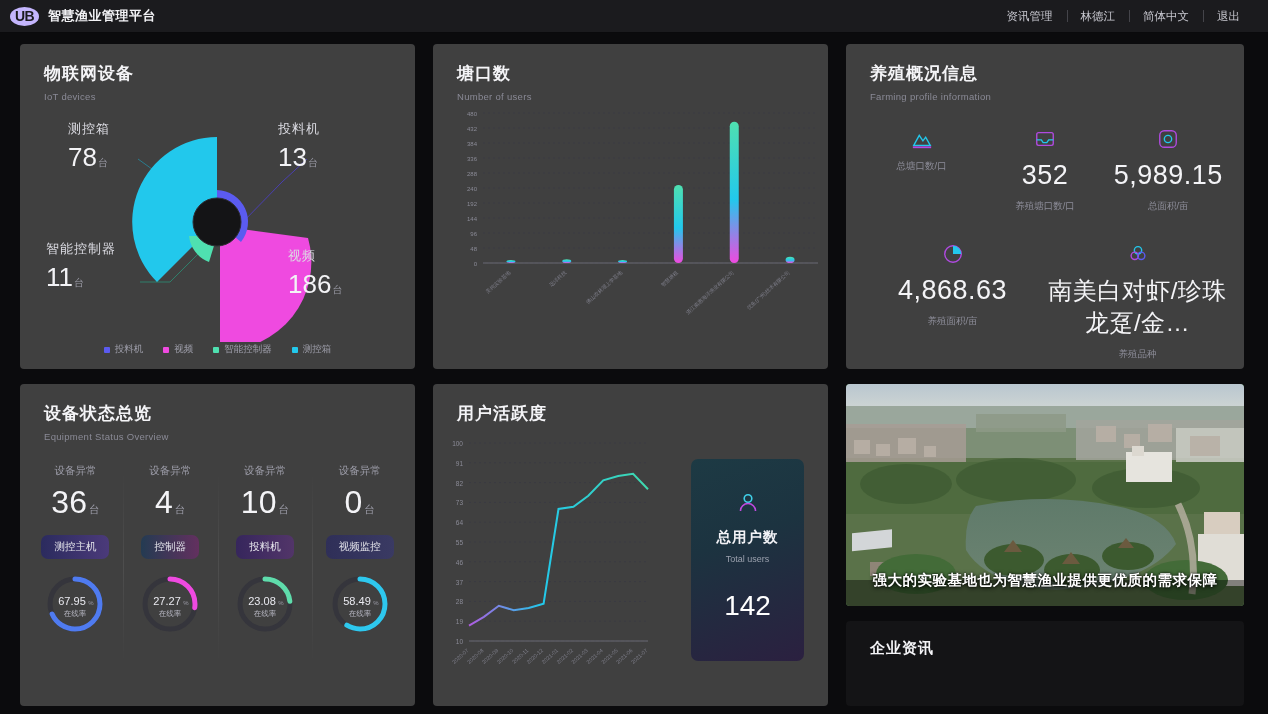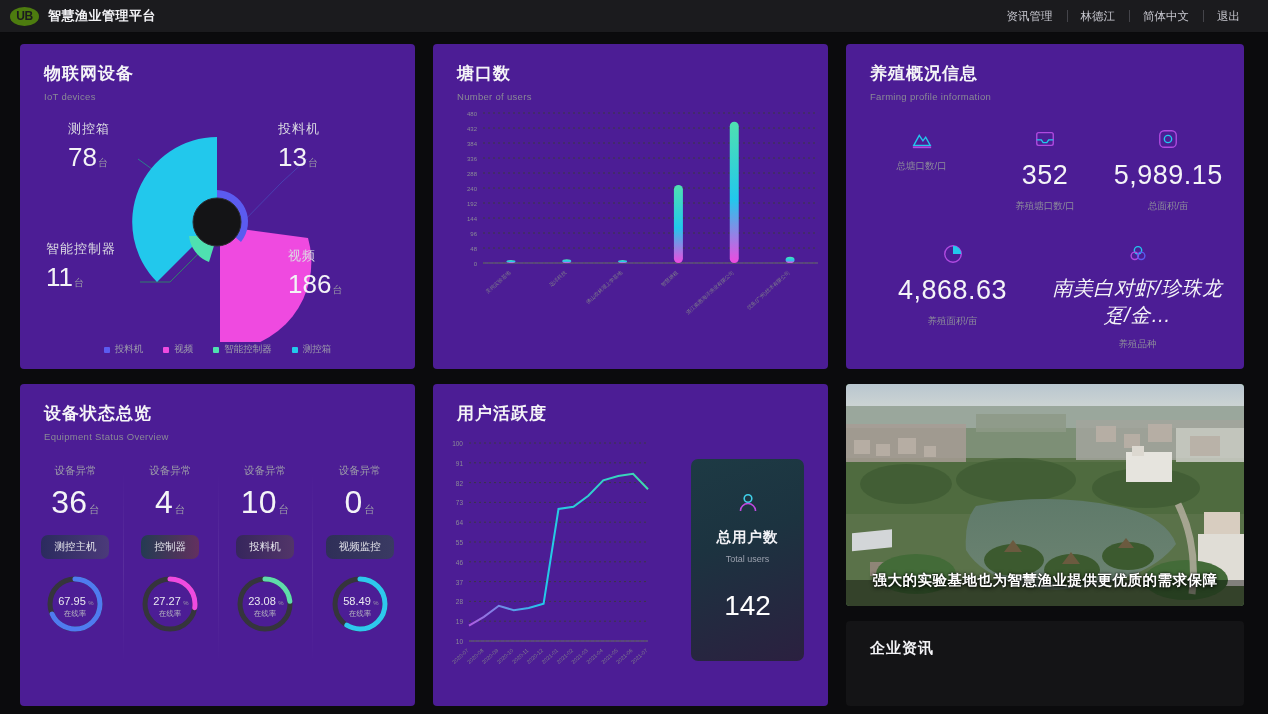--- a/index.html
+++ b/index.html
@@ -15,42 +15,42 @@
   .topbar {
     height: 33px; width: 100%;
     background: #1b1b1e;
     display: flex; align-items: center;
     padding: 0 14px 0 10px;
     border-bottom: 1px solid #0a0a0c;
   }
   .brand { display: flex; align-items: center; gap: 9px; }
   .brand-logo {
     width: 29px; height: 19px; border-radius: 50%;
-    background: #4d7c0f; color: #1b1b1e;
-    font-size: 12px; font-weight: bold;
+    background: #c4b5fd; color: #1b1b1e;
+    font-size: 14px; font-weight: bold;
     display: flex; align-items: center; justify-content: center;
     letter-spacing: -0.5px;
   }
   .brand-title { font-size: 13px; font-weight: bold; color: #f2f2f5; letter-spacing: .5px; }
   .navlinks { margin-left: auto; display: flex; align-items: center; }
   .navlinks a {
     font-size: 11.5px; color: #c8c8d0; text-decoration: none;
     padding: 0 14px; position: relative; line-height: 14px;
   }
   .navlinks a + a::before {
     content: ""; position: absolute; left: 0; top: 1px;
     width: 1px; height: 12px; background: #44444a;
   }
 
   
   .page { padding: 11px 20px 0 20px; }
   .row { display: flex; gap: 18px; }
   .row + .row { margin-top: 15px; }
   .card {
-    background: #4c1d95;
+    background: #404040;
     border-radius: 4px;
     position: relative;
   }
   .c1 { width: 395px; }
   .c2 { width: 395px; }
   .c3 { width: 398px; }
 
   .card-head { padding: 18px 0 0 24px; }
   .card-title { font-size: 17px; font-weight: bold; color: #f4f4f7; letter-spacing: 1px; }
   .card-sub { font-size: 9.5px; color: #8a8a96; margin-top: 6px; letter-spacing: .3px; }
@@ -77,21 +77,21 @@
 
   
   .chart-area { position: relative; margin-top: 6px; }
 
   
   .stats { display: flex; flex-wrap: wrap; padding: 26px 14px 0 14px; }
   .stat { width: 33.33%; text-align: center; margin-bottom: 30px; }
   .stat.half { width: 50%; }
   .stat .ico { height: 22px; margin-bottom: 10px; }
   .stat .big { font-size: 27px; color: #f4f4f7; font-weight: 300; letter-spacing: .5px; }
-  .stat .big.sm { font-size: 20px; font-style: italic; }
+  .stat .big.sm { font-size: 24px; }
   .stat .cap { font-size: 9.5px; color: #8e8e9a; margin-top: 9px; }
 
   
   .eq-grid { display: flex; padding: 22px 8px 0 8px; }
   .eq-col { flex: 1; text-align: center; position: relative; }
   .eq-col + .eq-col::before {
     content: ""; position: absolute; left: 0; top: 8px;
     width: 1px; height: 190px;
     background: linear-gradient(180deg,rgba(255,255,255,0),rgba(255,255,255,.07),rgba(255,255,255,0));
   }

